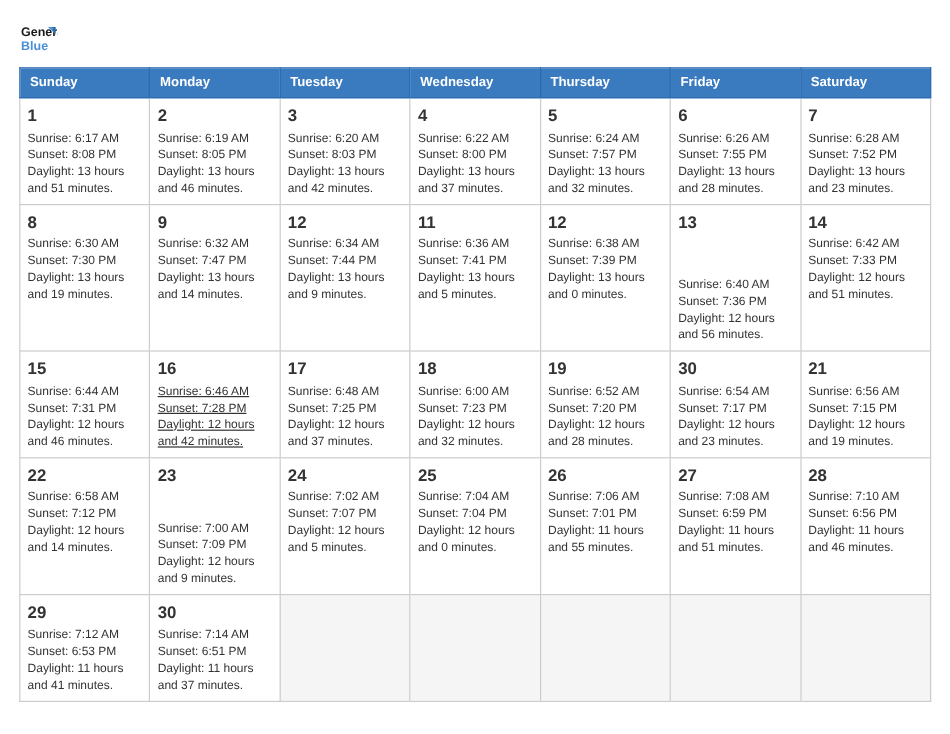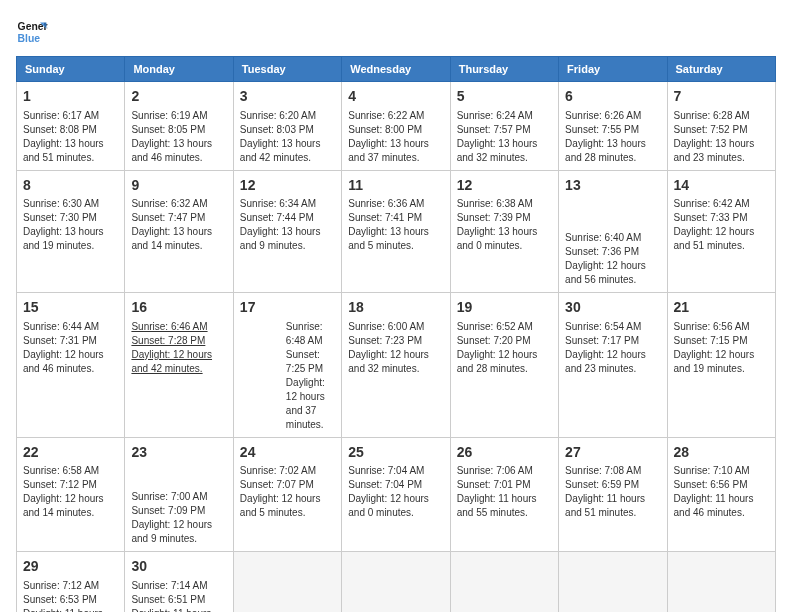--- a/index.html
+++ b/index.html
@@ -218,21 +218,21 @@
         </td>
         <td>
           <span class="day-number">16</span>
           <div class="day-info" style="white-space: pre-line; text-decoration: underline;">Sunrise: 6:46 AM
 Sunset: 7:28 PM
 Daylight: 12 hours
 and 42 minutes.</div>
         </td>
         <td>
           <span class="day-number">17</span>
-          <div class="day-info" style="white-space: pre-line; margin-left: 46px;">Sunrise: 6:48 AM
+          <div class="day-info" style="white-space: pre-line;">Sunrise: 6:48 AM
 Sunset: 7:25 PM
 Daylight: 12 hours
 and 37 minutes.</div>
         </td>
         <td>
           <span class="day-number">18</span>
           <div class="day-info" style="white-space: pre-line;">Sunrise: 6:00 AM
 Sunset: 7:23 PM
 Daylight: 12 hours
 and 32 minutes.</div>

